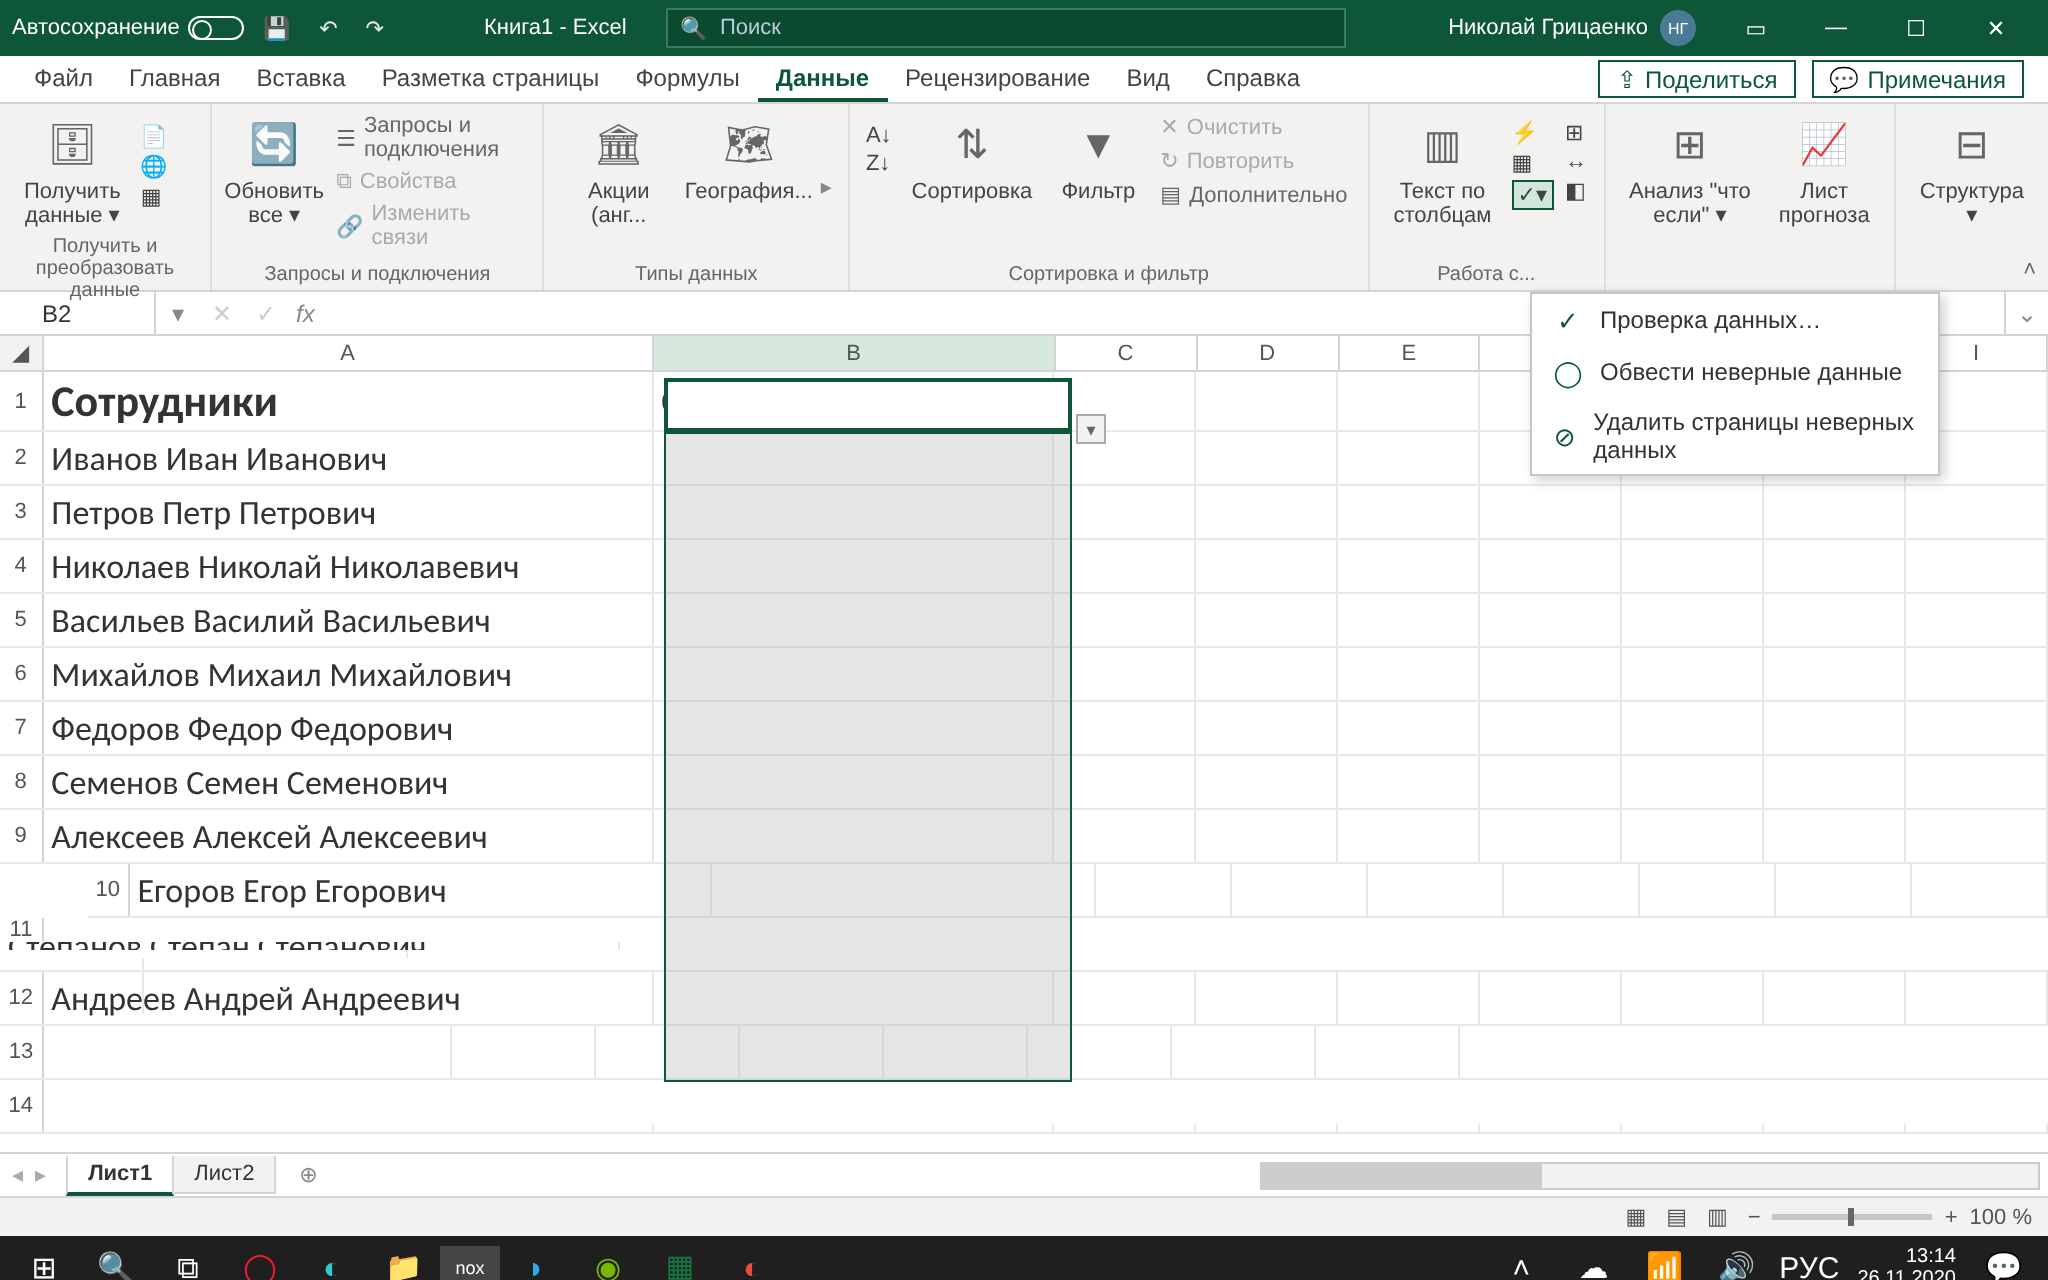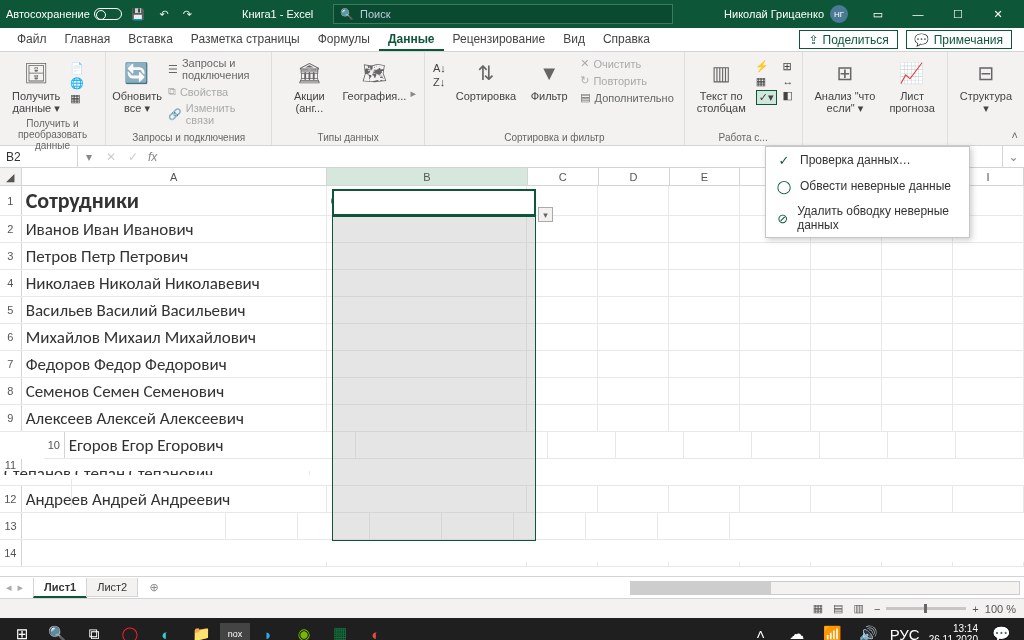--- a/index.html
+++ b/index.html
@@ -28,21 +28,21 @@
 .bigbtn{display:flex;flex-direction:column;align-items:center;gap:2px;padding:2px 4px;min-width:46px;text-align:center;line-height:1.1}
 .bigbtn .ic{width:30px;height:30px;display:flex;align-items:center;justify-content:center;font-size:20px;color:#666}
 .smallbtn{display:flex;align-items:center;gap:4px;padding:1px 2px;color:#666}
 .smallbtn.dis{color:#aaa}
 .col{display:flex;flex-direction:column;gap:2px}
 .ribbon .collapse{position:absolute;right:6px;bottom:4px;color:#666}
 .ddmenu{position:absolute;right:54px;top:146px;width:205px;background:#fff;border:1px solid #c8c6c4;box-shadow:2px 2px 6px rgba(0,0,0,.2);z-index:50;font-size:12px}
 .ddmenu .mi{display:flex;align-items:center;gap:8px;padding:5px 10px}
 .ddmenu .mic{width:16px;height:16px;display:flex;align-items:center;justify-content:center;font-size:13px;color:#0d5738}
 .fbar{height:22px;background:#fff;border-bottom:1px solid #d4d4d4;display:flex;align-items:center;font-size:12px}
-.namebox{width:78px;border-right:1px solid #d4d4d4;padding:0 6px;height:100%;display:flex;align-items:center}
+.namebox{width:78px;border-right:1px solid #d4d4d4;padding:0 21px;height:100%;display:flex;align-items:center}
 .fbar .fbtn{width:22px;text-align:center;color:#888}
 .fbar .fx{padding:0 4px;font-style:italic;color:#888}
 .fbar .finput{flex:1;padding:0 6px}
 .fbar .dd{width:22px;text-align:center;color:#888;border-left:1px solid #d4d4d4;height:100%;display:flex;align-items:center;justify-content:center}
 .grid{position:relative;height:408px;background:#fff;overflow:hidden}
 .colheads{display:flex;height:18px;border-bottom:1px solid #d4d4d4;font-size:11px;color:#555;background:#fff}
 .ch{border-right:1px solid #d4d4d4;text-align:center;line-height:18px}
 .ch.corner{width:22px;background:#f3f2f1}
 .rows{position:relative}
 .row{display:flex;border-bottom:1px solid #e8e8e8}
@@ -261,21 +261,21 @@
   <div class="mi">
       <span class="mic">✓</span>
       <span>Проверка данных…</span>
     </div>
   <div class="mi">
       <span class="mic">◯</span>
       <span>Обвести неверные данные</span>
     </div>
   <div class="mi">
       <span class="mic">⊘</span>
-      <span>Удалить обводку неверные данных</span>
+      <span>Удалить страницы неверных данных</span>
     </div>
 </div>
 
 <div class="fbar">
   <div class="namebox">B2</div>
   <div class="fbtn">▾</div>
   <div class="fbtn" style="color:#ccc">✕</div>
   <div class="fbtn" style="color:#ccc">✓</div>
   <div class="fx">fx</div>
   <div class="finput"></div>

